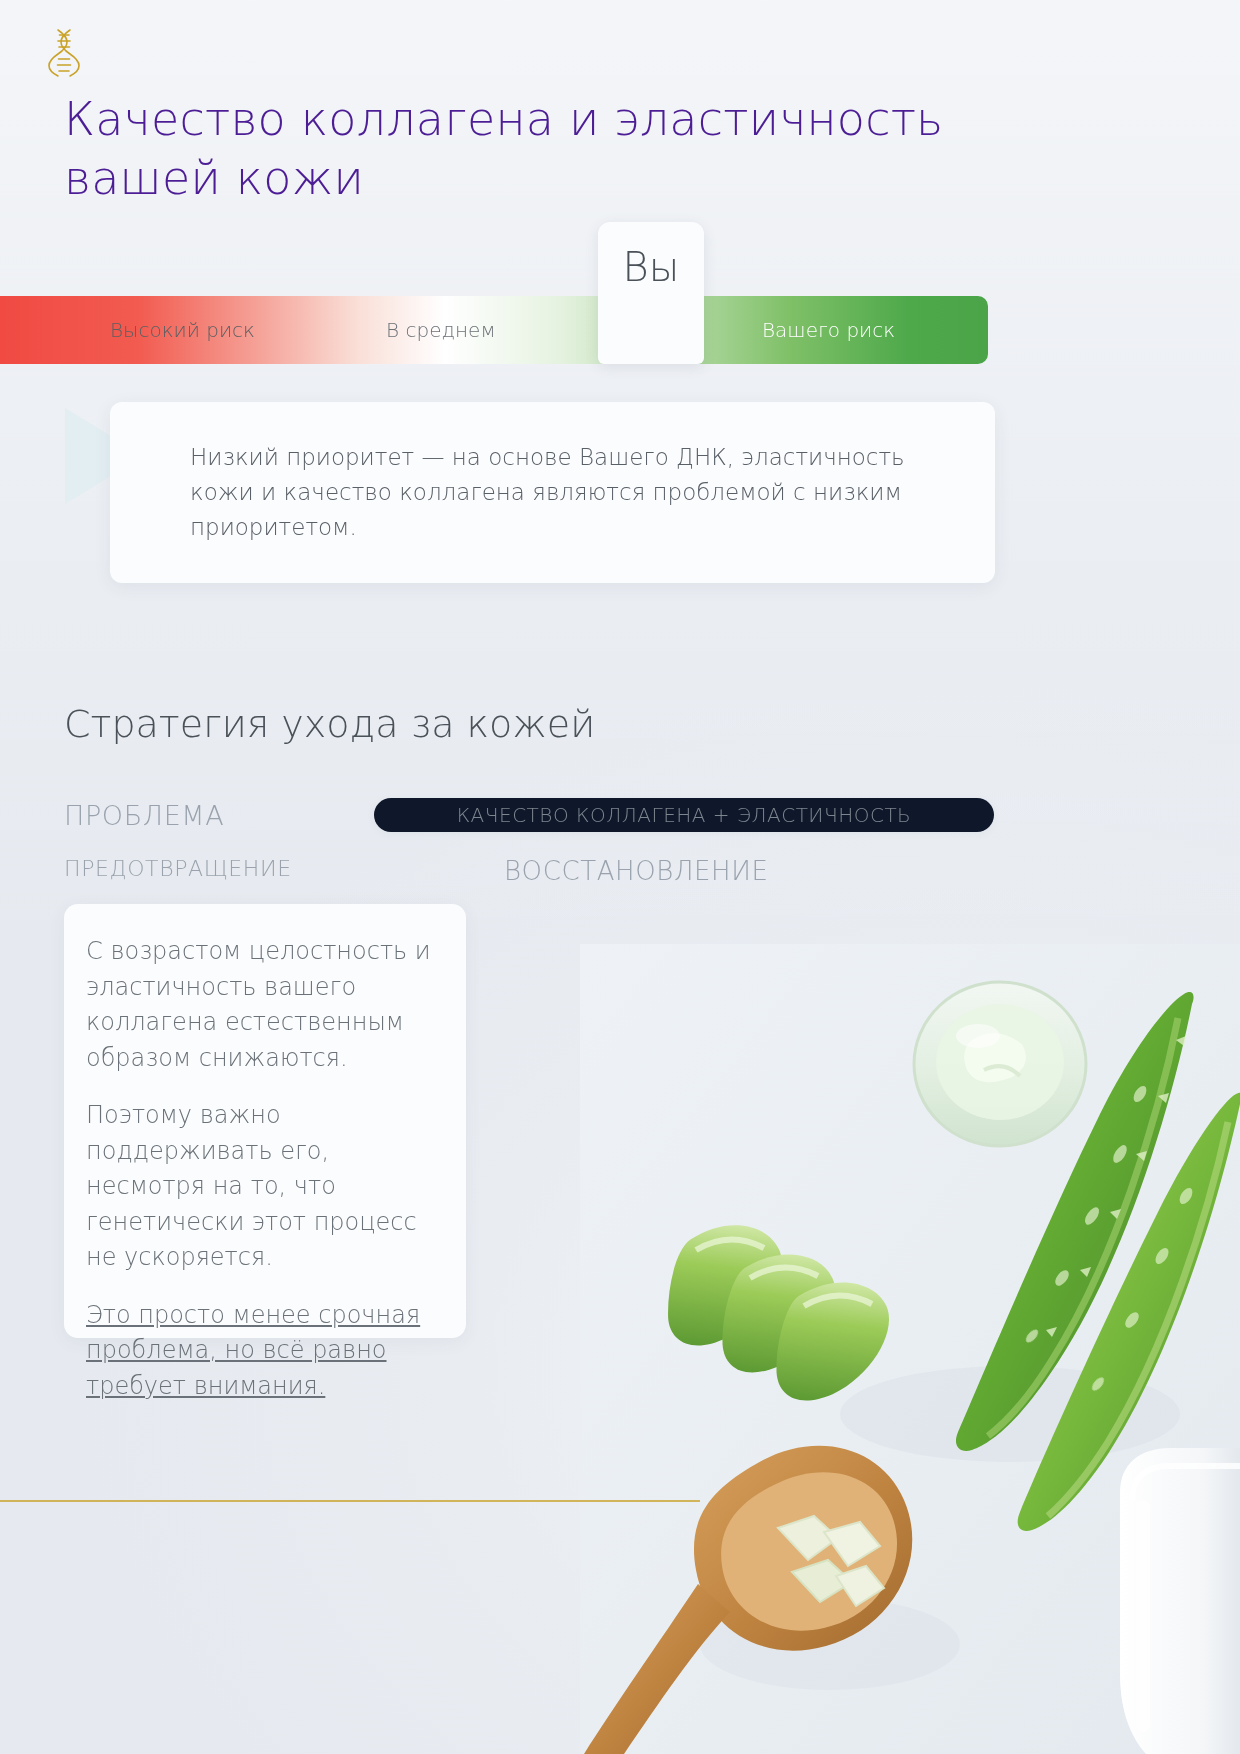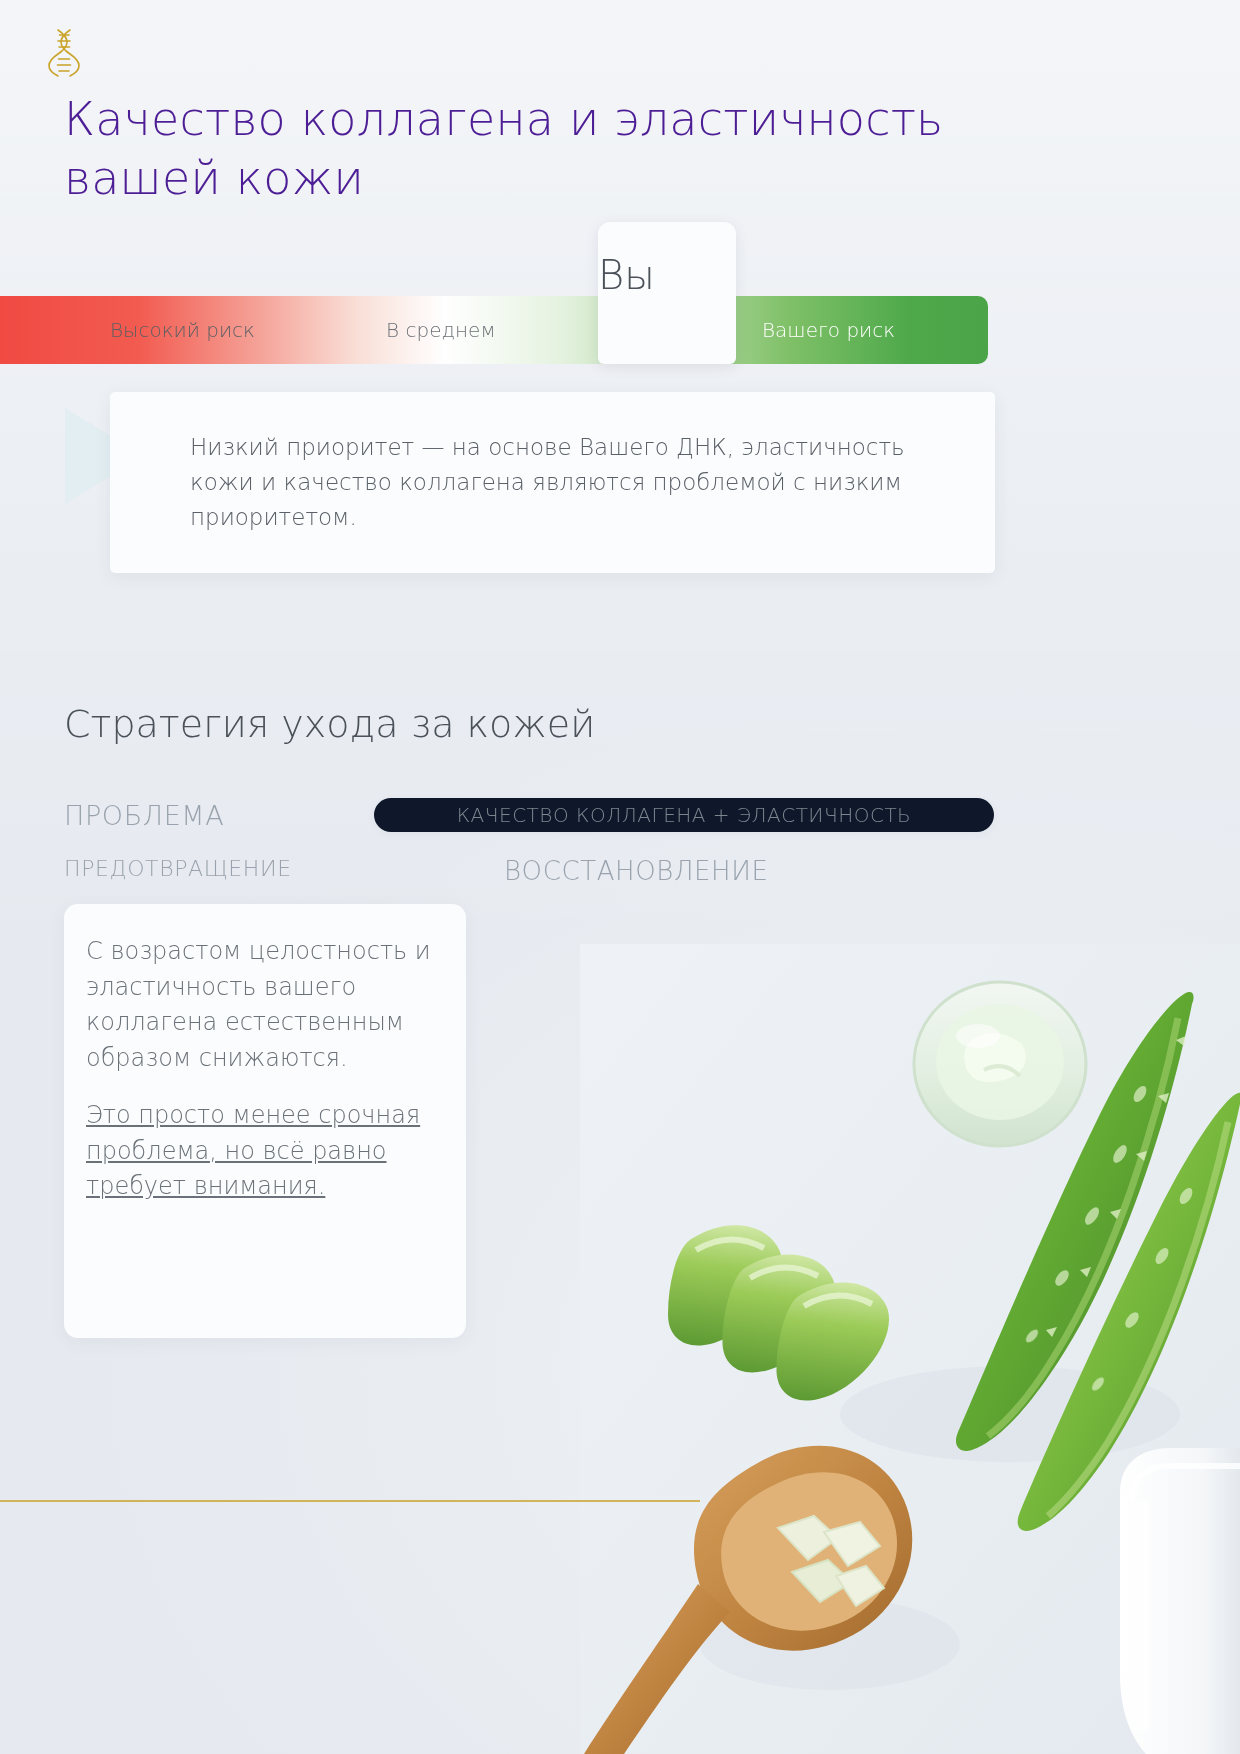--- a/index.html
+++ b/index.html
@@ -89,45 +89,45 @@
     white-space: nowrap;
   }
   .scale-label.high { left: 62px; color: #5d5f62; margin-left: 48px; }
   .scale-label.mid  { left: 386px; color: #6d7278; }
   .scale-label.low  { left: 762px; color: #ffffff; }
 
   .you-marker {
     position: absolute;
     left: 598px;
     top: -74px;
-    width: 138px;
+    width: 106px;
     height: 142px;
     background: #fbfcfd;
     border-radius: 12px 12px 6px 6px;
     box-shadow: 0 3px 14px rgba(60,70,90,0.10);
     display: flex;
     align-items: flex-start;
-    justify-content: flex-start;
-    padding-top: 30px;
+    justify-content: center;
+    padding-top: 22px;
   }
   .you-marker span {
     font-size: 40px;
     font-weight: 300;
     color: #4a5159;
   }
 
   
   .callout {
     position: absolute;
     left: 110px;
-    top: 392px;
+    top: 402px;
     width: 885px;
     min-height: 172px;
     background: #fbfcfd;
-    border-radius: 5px;
+    border-radius: 12px;
     box-shadow: 0 4px 18px rgba(60,70,90,0.07);
     padding: 38px 40px 38px 80px;
   }
   .callout p {
     font-size: 23px;
     line-height: 1.52;
     font-weight: 300;
     color: #5a6068;
   }
   .callout-arrow {
@@ -279,20 +279,21 @@
 <h2 class="section-title">Стратегия ухода за кожей</h2>
 
 <div class="label-problem">ПРОБЛЕМА</div>
 <div class="pill-problem">КАЧЕСТВО КОЛЛАГЕНА + ЭЛАСТИЧНОСТЬ</div>
 
 <div class="label-prevent">ПРЕДОТВРАЩЕНИЕ</div>
 <div class="label-restore">ВОССТАНОВЛЕНИЕ</div>
 
 <div class="card-prevent">
   <p>С возрастом целостность и эластичность вашего коллагена естественным образом снижаются.</p>
+  <p>Поэтому важно поддерживать его, несмотря на то, что генетически этот процесс не ускоряется.</p>
   <p>Это просто менее срочная проблема, но всё равно требует внимания.</p>
 </div>
 
 <div class="photo">
   <svg viewBox="0 0 660 810" width="660" height="810" preserveAspectRatio="none" aria-hidden="true">
     <defs>
       <linearGradient id="bgp" x1="0" y1="0" x2="1" y2="1">
         <stop offset="0%" stop-color="#eef2f6"></stop>
         <stop offset="60%" stop-color="#e8edf2"></stop>
         <stop offset="100%" stop-color="#e4e9ef"></stop>

